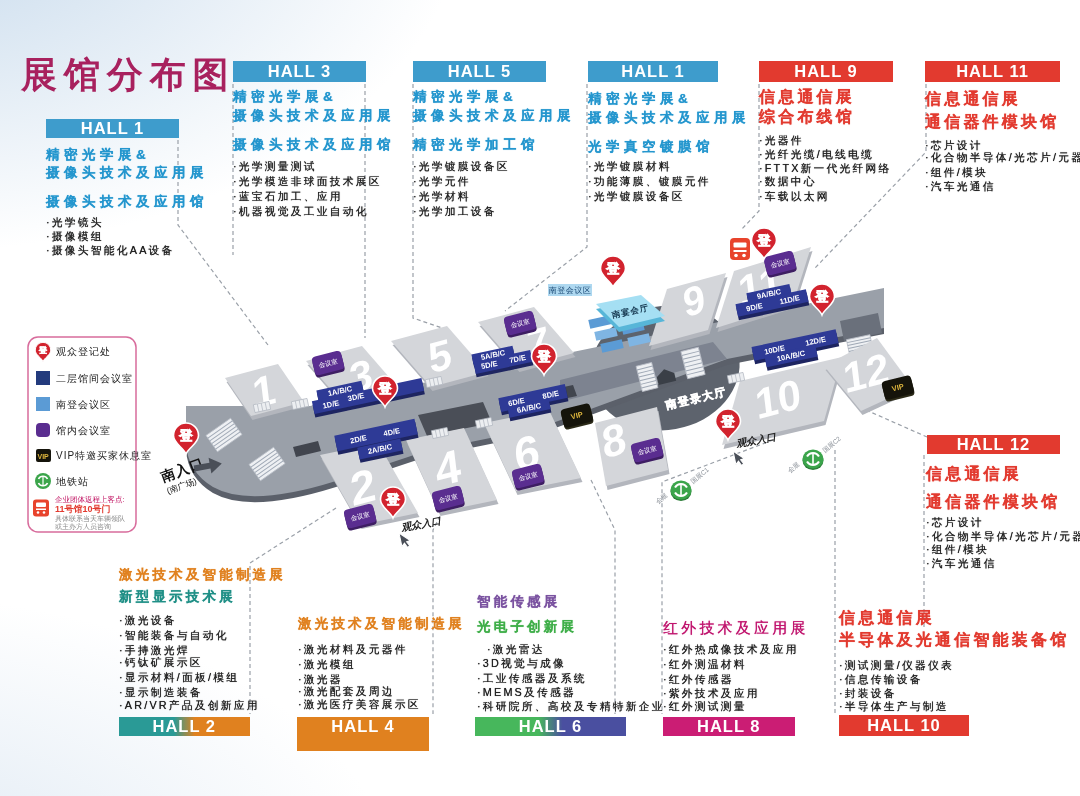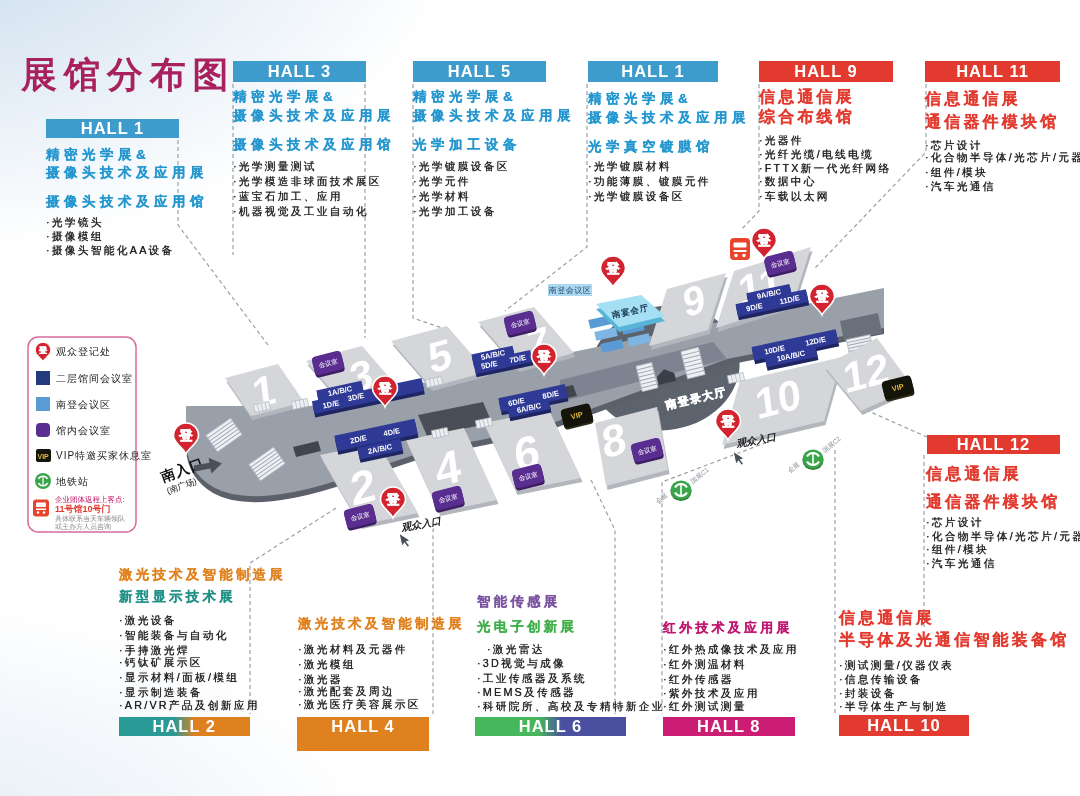--- a/index.html
+++ b/index.html
@@ -12,21 +12,21 @@
 .bar-to{background:linear-gradient(90deg,#2a9a96 0%,#2a9a96 42%,#e0811f 58%,#e0811f 100%)}
 .bar-gv{background:linear-gradient(90deg,#47b75c 0%,#47b75c 42%,#4a4fa0 58%,#4a4fa0 100%)}
 .bar-mag{background:#cb1d74}
 .ln{position:absolute;white-space:nowrap;line-height:16px;text-shadow:0 0 0.7px currentColor}
 .bh{color:#2496ce;font-weight:bold;font-size:13.5px;letter-spacing:4.5px}
 .rh{color:#e23a2f;font-weight:bold;font-size:16px;letter-spacing:3.2px}
 .oh{color:#e0811f;font-weight:bold;font-size:13.5px;letter-spacing:3.2px}
 .th{color:#1f8f86;font-weight:bold;font-size:13.5px;letter-spacing:3.2px}
 .vh{color:#7a52a0;font-weight:bold;font-size:13.5px;letter-spacing:3.2px}
 .gh{color:#3fae49;font-weight:bold;font-size:13.5px;letter-spacing:3.2px}
-.mh{color:#c0156e;font-weight:bold;font-size:13px;letter-spacing:3.2px}
+.mh{color:#c0156e;font-weight:normal;font-size:15px;letter-spacing:3.2px}
 .it{color:#222;font-size:10.8px;letter-spacing:2.2px}
 #title{position:absolute;left:21px;top:51px;font-size:36px;font-weight:bold;color:#a8215e;letter-spacing:6.9px}
 </style></head>
 <body>
 <div id="page">
 
 <div id="title">展馆分布图</div>
 <svg width="1080" height="796" viewBox="0 0 1080 796" style="position:absolute;left:0;top:0">
 
 <polyline points="178.0,140.0 178.0,225.0 268.0,345.0" fill="none" stroke="#9aa0a8" stroke-width="1.2" stroke-dasharray="4 3"></polyline>
@@ -550,21 +550,21 @@
 <div class="ln bh" style="left:233px;top:137px">摄像头技术及应用馆</div>
 <div class="ln it" style="left:233px;top:158px">·光学测量测试</div>
 <div class="ln it" style="left:233px;top:173px">·光学模造非球面技术展区</div>
 <div class="ln it" style="left:233px;top:188px">·蓝宝石加工、应用</div>
 <div class="ln it" style="left:233px;top:203px">·机器视觉及工业自动化</div>
 
 <div class="bar bar-blue" style="left:413px;top:60.5px;width:133px;height:21px;line-height:21px">HALL 5</div>
 
 <div class="ln bh" style="left:413px;top:89px">精密光学展&amp;</div>
 <div class="ln bh" style="left:413px;top:108px">摄像头技术及应用展</div>
-<div class="ln bh" style="left:413px;top:137px">光学加工设备</div>
+<div class="ln bh" style="left:413px;top:137px">精密光学加工馆</div>
 <div class="ln it" style="left:413px;top:158px">·光学镀膜设备区</div>
 <div class="ln it" style="left:413px;top:173px">·光学元件</div>
 <div class="ln it" style="left:413px;top:188px">·光学材料</div>
 <div class="ln it" style="left:413px;top:203px">·光学加工设备</div>
 
 <div class="bar bar-blue" style="left:588px;top:60.5px;width:130px;height:21px;line-height:21px">HALL 1</div>
 
 <div class="ln bh" style="left:588px;top:91px">精密光学展&amp;</div>
 <div class="ln bh" style="left:588px;top:109.5px">摄像头技术及应用展</div>
 <div class="ln bh" style="left:588px;top:139px">光学真空镀膜馆</div>

